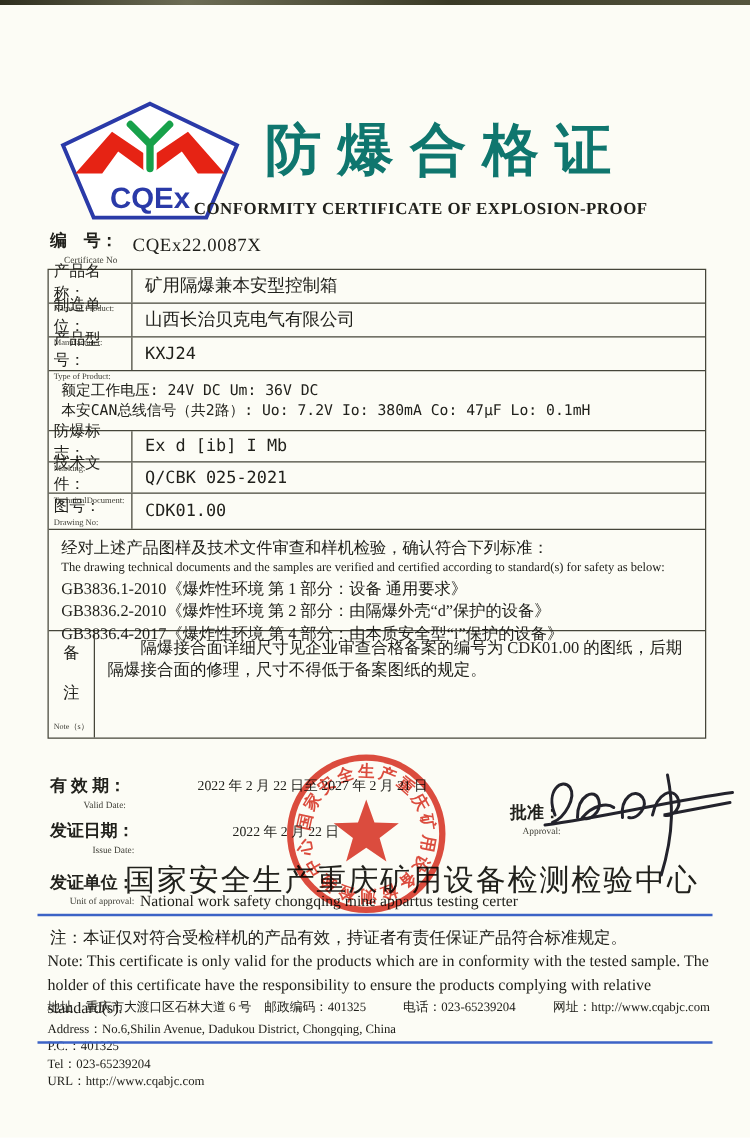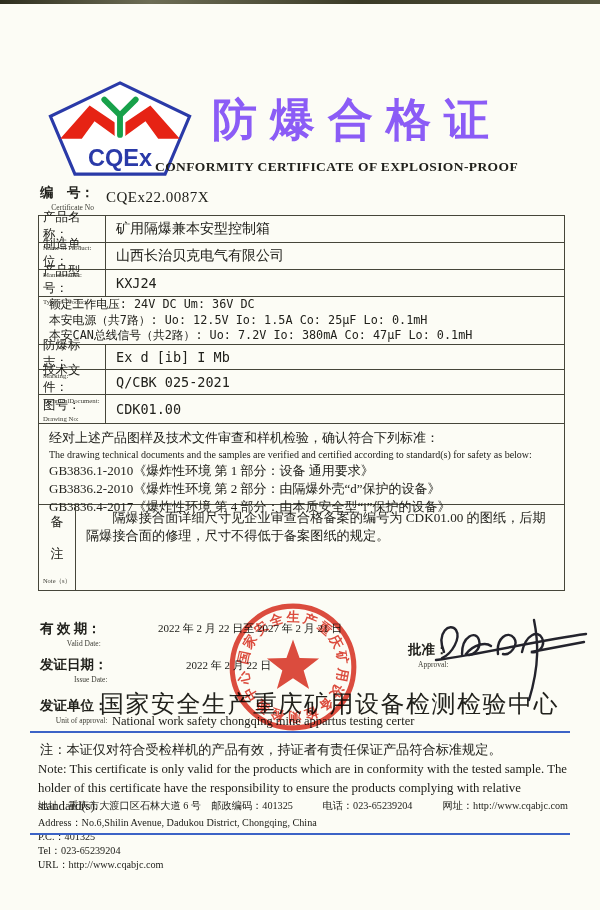--- a/index.html
+++ b/index.html
@@ -6,21 +6,21 @@
   .page{
     position:relative;width:600px;height:910px;margin:0 auto;
     background:#fcfcf5;overflow:hidden;
     font-family:"Liberation Serif",serif;color:#21211c;
   }
   .topbar{position:absolute;top:0;left:0;width:600px;height:4px;
     background:linear-gradient(90deg,#2e2e1e,#6d6d55 25%,#3a3a26 60%,#55553e);}
   
   .logo{position:absolute;left:46px;top:80px;width:148px;height:98px;}
   .title{position:absolute;left:212px;top:90px;font-size:45px;font-weight:bold;
-    color:#8b5cf6;letter-spacing:13px;white-space:nowrap;}
+    color:#0f766e;letter-spacing:13px;white-space:nowrap;}
   .subtitle{position:absolute;left:155px;top:159px;font-size:13.5px;font-weight:bold;
     letter-spacing:.4px;white-space:nowrap;}
   
   .certno-label{position:absolute;left:40px;top:184px;}
   .lab-cn{font-size:13.5px;font-weight:bold;white-space:nowrap;}
   .lab-en{font-size:7.5px;color:#3c3c34;white-space:nowrap;margin-top:1px;text-align:right;}
   .certno-value{position:absolute;left:106px;top:189px;font-size:15px;letter-spacing:.5px;}
   
   .maintable{position:absolute;left:38px;top:215px;width:527px;
     border:1.5px solid #46463a;box-sizing:border-box;}
@@ -113,21 +113,20 @@
     <div class="trow" style="height:27px">
       <div class="tlabel">
         <div class="cn">产品型号：</div>
         <div class="en">Type of Product:</div>
       </div>
       <div class="tval mono">KXJ24</div>
     </div>
     <div class="trow" style="height:48px">
       <div class="tval speclines">
         <div>额定工作电压: 24V DC    Um: 36V DC</div>
-        <div>本安电源（共7路）: Uo: 12.5V Io: 1.5A Co: 25μF Lo: 0.1mH</div>
         <div>本安CAN总线信号（共2路）: Uo: 7.2V Io: 380mA Co: 47μF Lo: 0.1mH</div>
       </div>
     </div>
     <div class="trow" style="height:25px">
       <div class="tlabel">
         <div class="cn">防爆标志：</div>
         <div class="en">Marking:</div>
       </div>
       <div class="tval mono">Ex d [ib] I Mb</div>
     </div>

